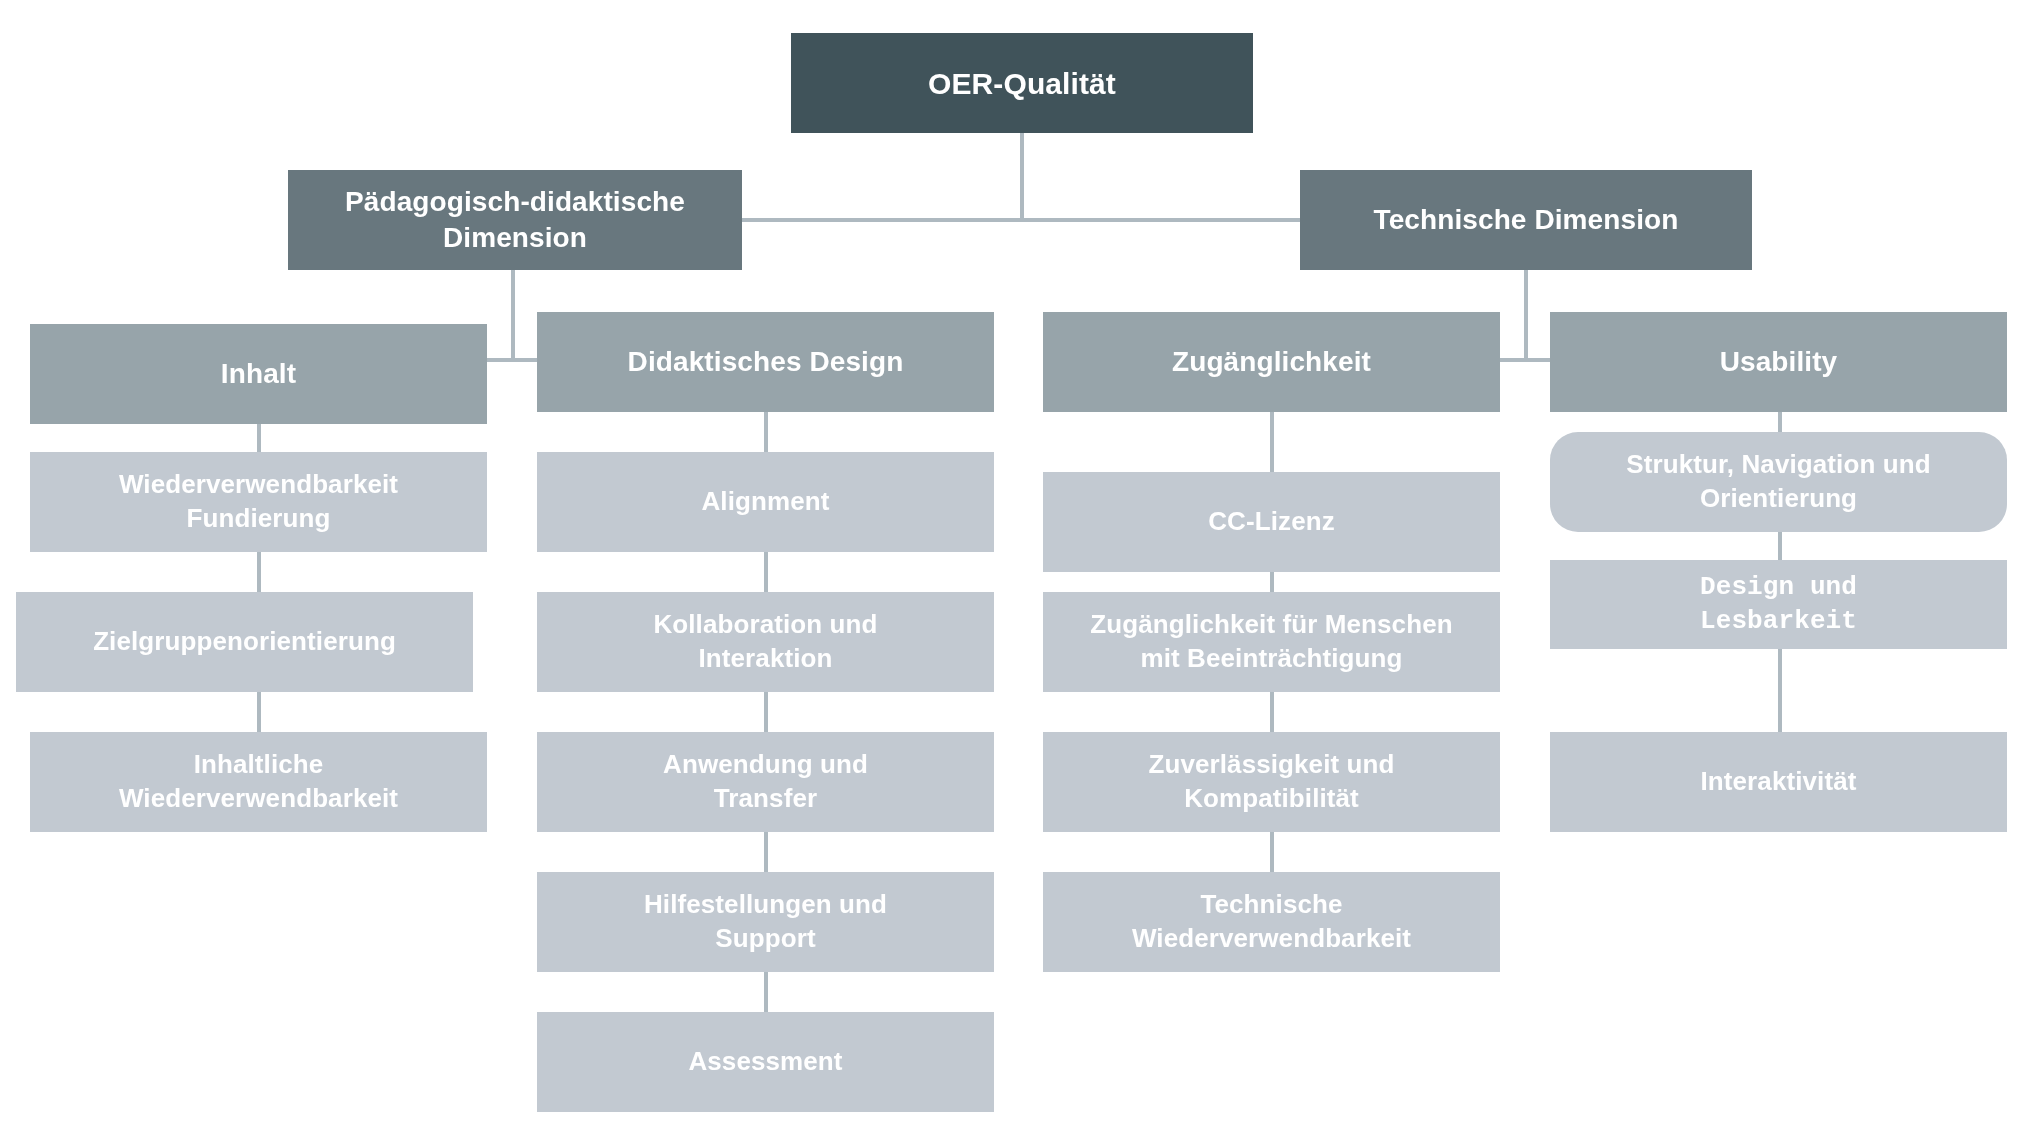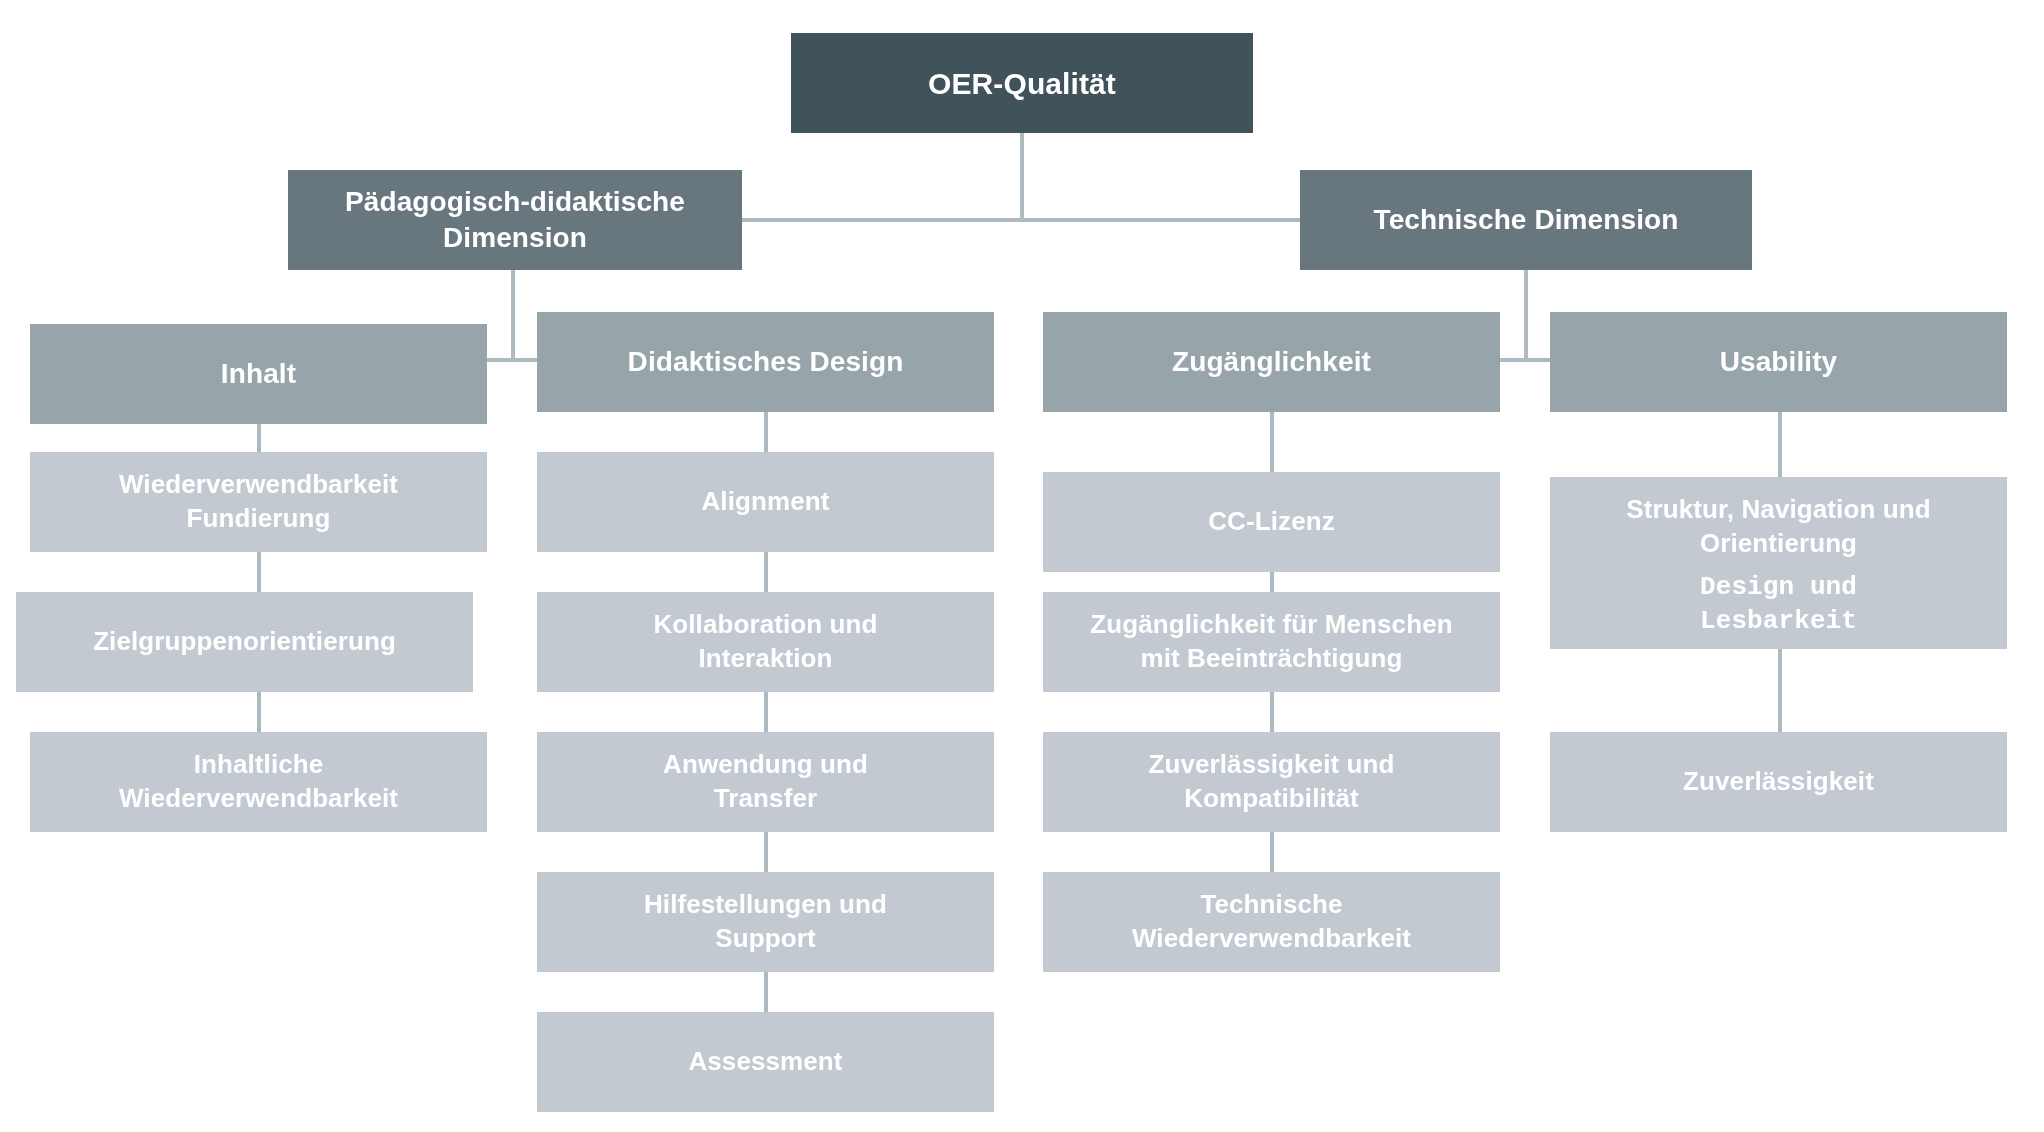--- a/index.html
+++ b/index.html
@@ -145,25 +145,25 @@
   </div>
   <div class="node lvl-leaf" style="left:1043px; top:732px; width:457px; height:100px;">
     <span>Zuverlässigkeit und
 Kompatibilität</span>
   </div>
   <div class="node lvl-leaf" style="left:1043px; top:872px; width:457px; height:100px;">
     <span>Technische
 Wiederverwendbarkeit</span>
   </div>
 
-  <div class="node lvl-leaf" style="left:1550px; top:477px; width:457px; height:100px;">
+  <div class="node lvl-leaf" style="left:1550px; top:432px; width:457px; height:100px;border-radius:28px;">
     <span>Struktur, Navigation und
 Orientierung</span>
   </div>
   <div class="node lvl-leaf" style="left:1550px; top:560px; width:457px; height:89px;font-family:Liberation Mono, monospace;">
     <span>Design und
 Lesbarkeit</span>
   </div>
   <div class="node lvl-leaf" style="left:1550px; top:732px; width:457px; height:100px;">
-    <span>Zuverlässigkeit</span>
+    <span>Interaktivität</span>
   </div>
 
 </div>
 
 </body></html>

